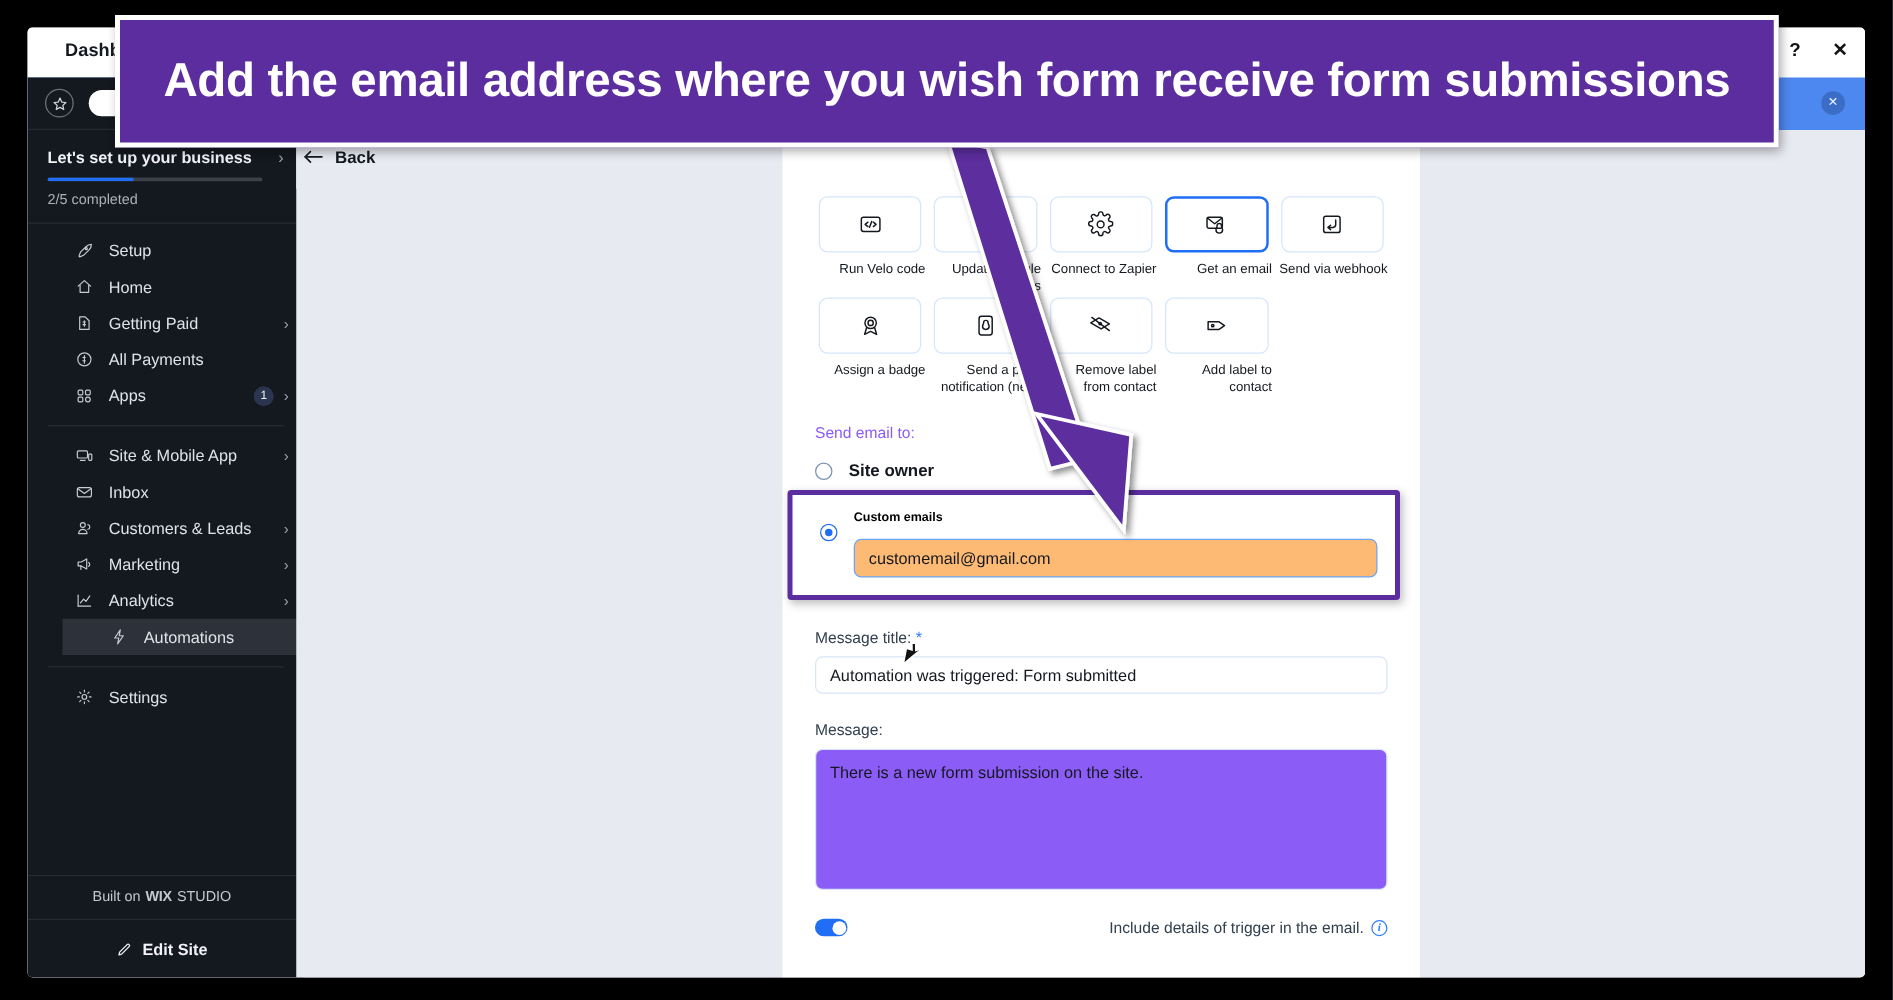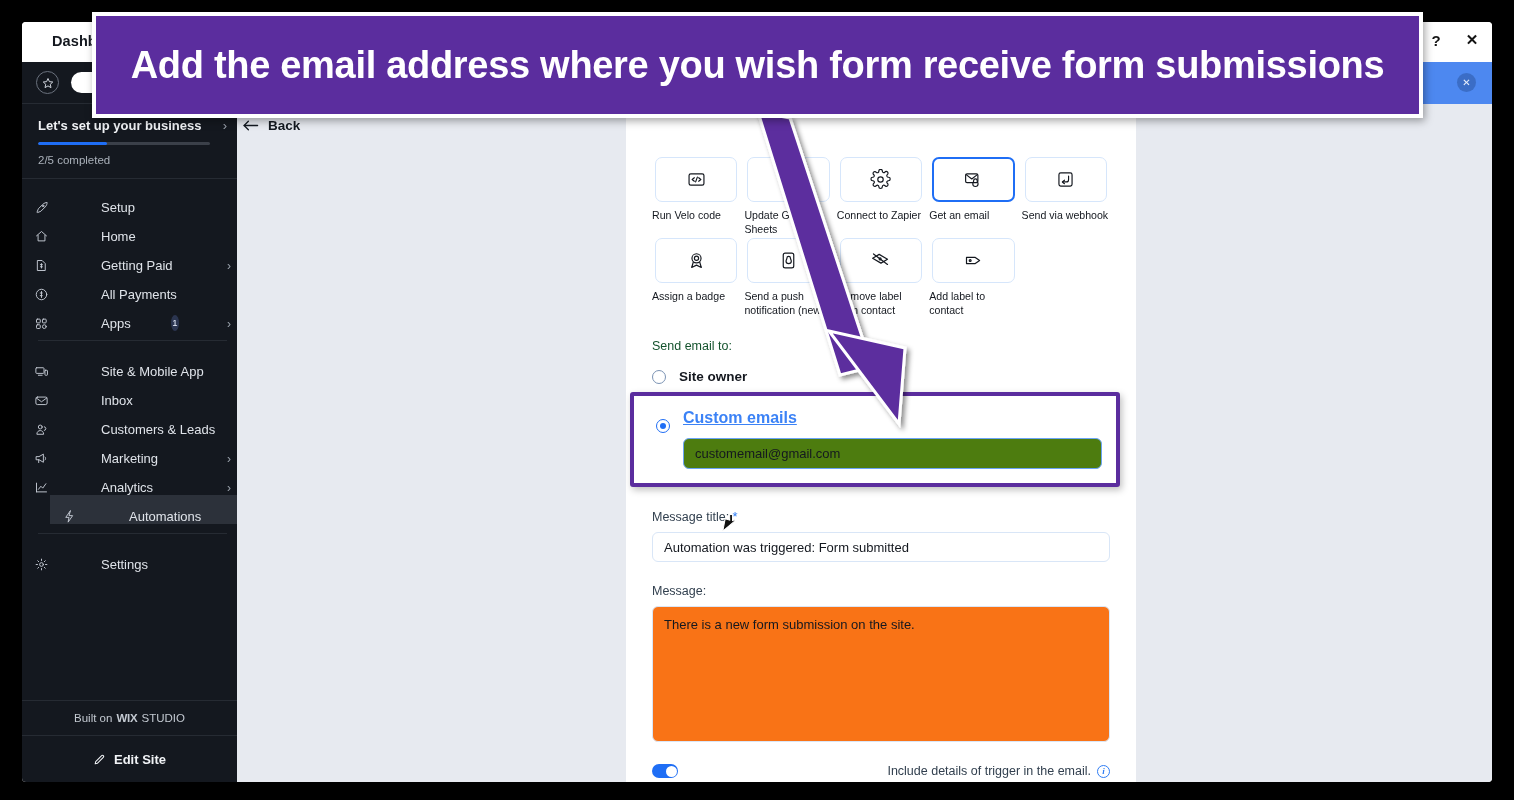--- a/index.html
+++ b/index.html
@@ -155,27 +155,26 @@
   .sb-progress-label {
     margin-top: 9px;
     font-size: 11.5px;
     color: #aab1ba;
   }
 
   .sb-nav { padding-top: 7px; }
   .sb-item {
     position: relative;
     display: flex;
-    align-items: flex-end;
+    align-items: center;
     height: 29px;
-    padding: 0 12px 0 10px;
+    padding: 0 12px 0 36px;
     font-size: 13px;
     color: #dfe3e9;
     cursor: pointer;
-    gap: 40px;
   }
   .sb-item.active { background: #2c313a; margin-left: 28px; }
   .sb-ico {
     width: 18px;
     margin-right: 11px;
     display: flex; align-items: center; justify-content: center;
     flex: none;
     color: #c6ccd5;
   }
   .sb-label { flex: 1; white-space: nowrap; }
@@ -288,21 +287,21 @@
   }
 
   
   .tiles {
     display: grid;
     grid-template-columns: repeat(5, 1fr);
     column-gap: 4px;
     row-gap: 2px;
     margin-top: 6px;
   }
-  .tile { text-align: left; cursor: pointer; }
+  .tile { text-align: right; cursor: pointer; }
   .tile-box {
     height: 45px;
     border: 1px solid #d6e6fb;
     border-radius: 7px;
     background: #ffffff;
     display: flex; align-items: center; justify-content: center;
     margin: 0 3px;
   }
   .tile.selected .tile-box {
     border: 2px solid #1f6ef5;
@@ -311,21 +310,21 @@
     margin-top: 6px;
     font-size: 10.6px;
     color: #14181f;
     line-height: 14px;
   }
 
   
   .section-label {
     margin-top: 22px;
     font-size: 12.5px;
-    color: #14532d;
+    color: #8b5cf6;
   }
   .radio-row {
     display: flex;
     align-items: center;
     margin-top: 16px;
     gap: 13px;
     cursor: pointer;
   }
   .radio {
     width: 14px; height: 14px;
@@ -361,37 +360,36 @@
     border-radius: 3px;
     background: #ffffff;
     box-shadow: 2px 3px 7px rgba(0,0,0,.25);
     display: flex;
     gap: 13px;
     align-items: flex-start;
   }
   .custom-block .radio { margin-top: 10px; }
   .cb-body { flex: 1; }
   .cb-title {
-    font-size: 16px;
-    font-weight: bold;
-    color: #3b82f6;
-    text-decoration: underline;
+    font-size: 10px;
+    font-weight: bold;
+    color: #000000;
   }
   .cb-sub {
     margin-top: 3px;
     font-size: 12px;
     color: #3b4754;
   }
   .email-input {
     margin-top: 11px;
     width: 100%;
     height: 31px;
     border: 1.6px solid #6aa4f5;
     border-radius: 6px;
-    background: #4d7c0f;
+    background: #fdba74;
     font-family: "Liberation Sans", sans-serif;
     font-size: 13px;
     color: #14181f;
     padding: 0 11px;
     outline: none;
   }
 
   
   .field-label {
     margin-top: 22px;
@@ -408,24 +406,24 @@
     background: #fff;
     font-family: "Liberation Sans", sans-serif;
     font-size: 13px;
     color: #14181f;
     padding: 0 11px;
     outline: none;
   }
   .text-area {
     margin-top: 8px;
     width: 100%;
-    height: 136px;
+    height: 113px;
     border: 1px solid #d9e6f7;
     border-radius: 6px;
-    background: #f97316;
+    background: #8b5cf6;
     font-family: "Liberation Sans", sans-serif;
     font-size: 13px;
     color: #14181f;
     padding: 9px 11px;
     outline: none;
     resize: none;
     line-height: 18px;
   }
 
   .toggle-row {

